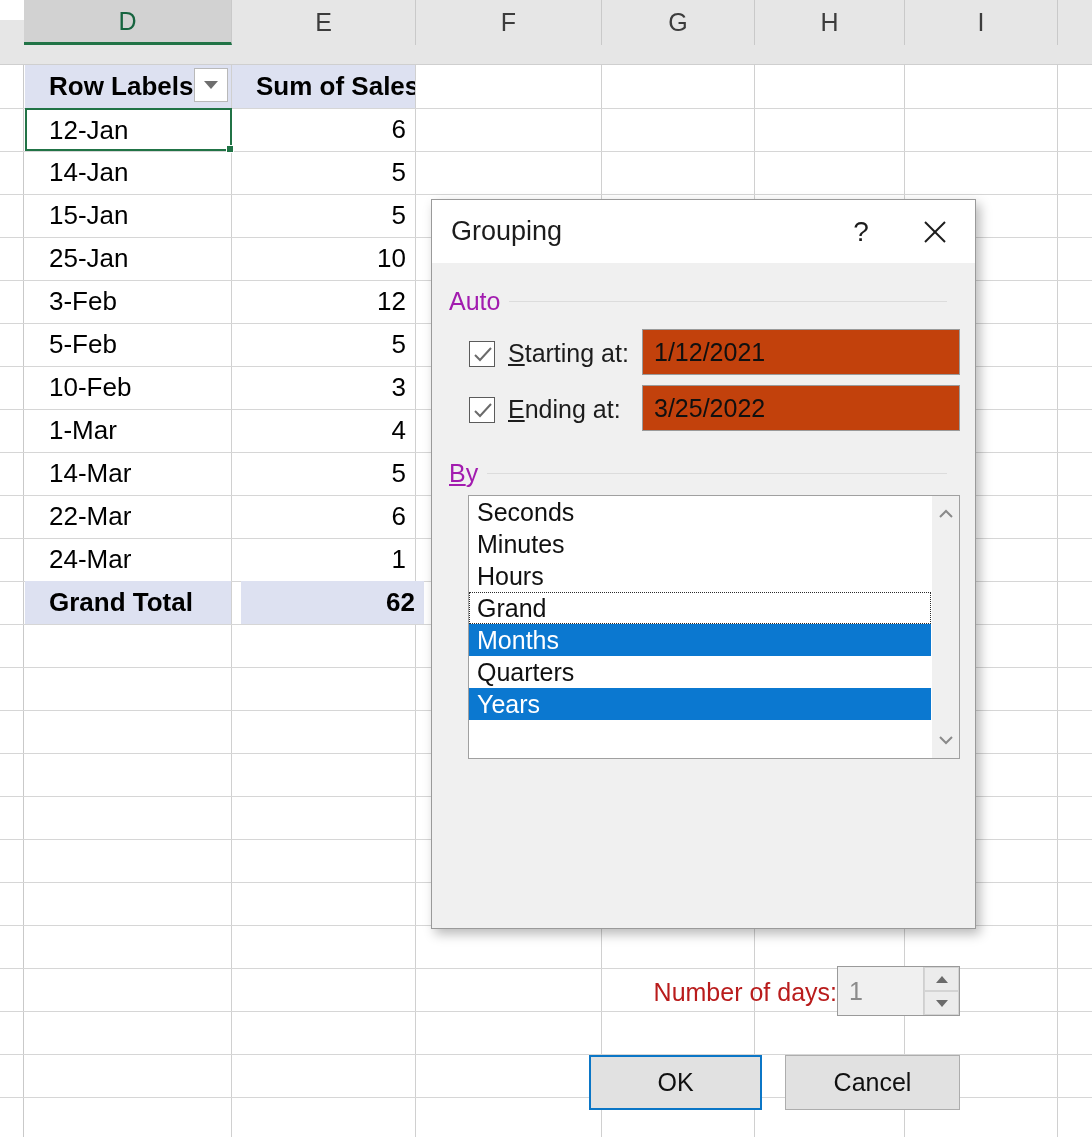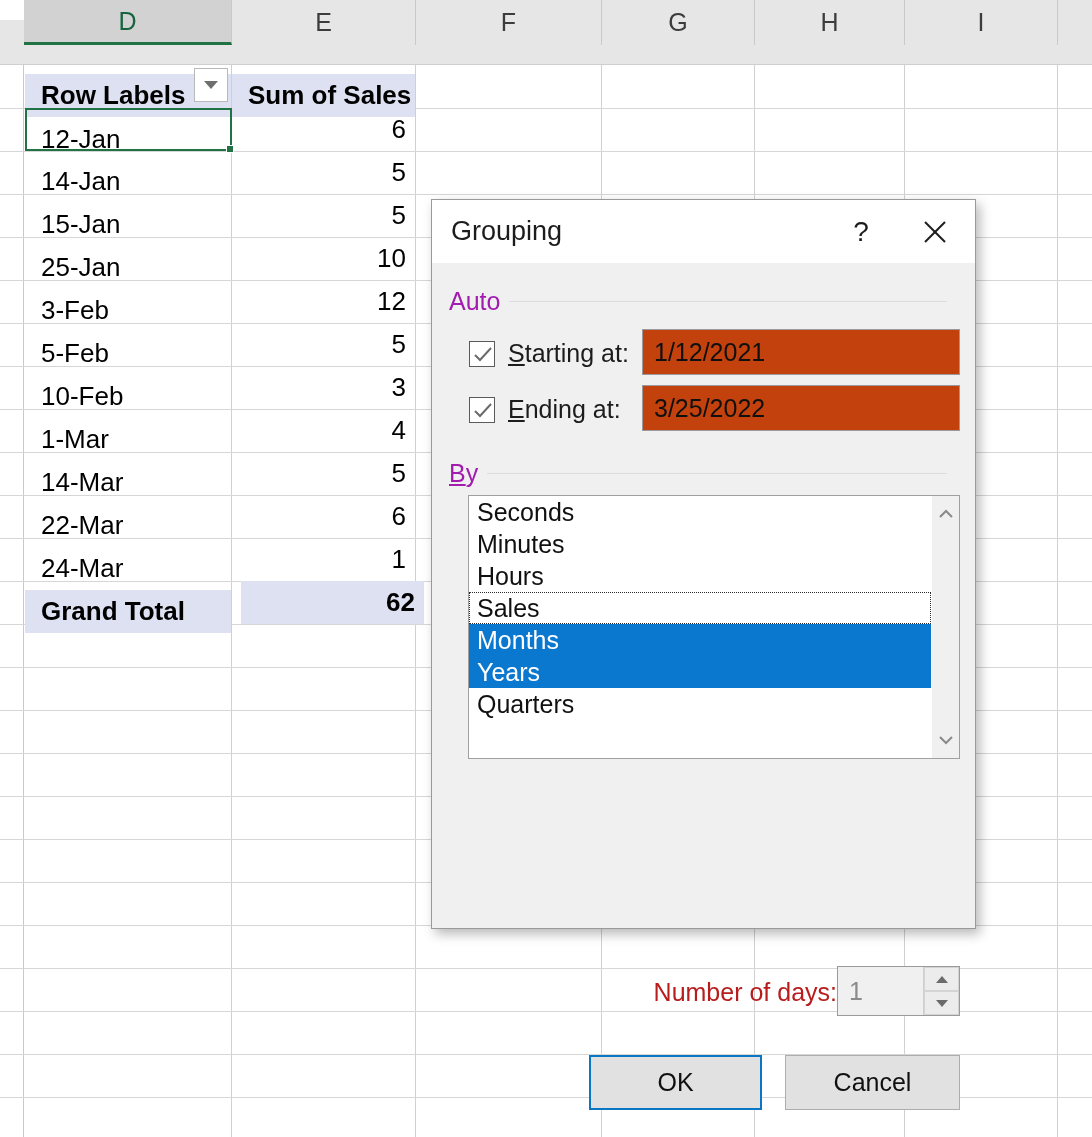--- a/index.html
+++ b/index.html
@@ -72,21 +72,21 @@
   
   .cell {
     position: absolute;
     display: flex;
     align-items: center;
     font-size: 26px;
     color: #000000;
     white-space: nowrap;
     overflow: hidden;
   }
-  .cell.label { padding-left: 16px; justify-content: flex-start; margin-top: 9px; }
+  .cell.label { padding-left: 24px; justify-content: flex-start; }
   .cell.value { padding-right: 9px; justify-content: flex-end; }
 
   .pivot-head {
     background: #dde1f1;
     font-weight: bold;
   }
   .pivot-total {
     background: #dde1f1;
     font-weight: bold;
   }
@@ -436,24 +436,24 @@
     <div class="grp" style="left:17px;top:196px;width:510px;">
       <span class="grp-label"><span class="u">B</span><span>y</span></span>
       <span class="grp-rule"></span>
     </div>
 
     <div class="listbox" style="left:36px;top:232px;width:492px;height:264px;">
       <div class="list-inner" id="list-inner">
           <div class="list-item">Seconds</div>
           <div class="list-item">Minutes</div>
           <div class="list-item">Hours</div>
-          <div class="list-item focused">Sales</div>
+          <div class="list-item focused">Grand</div>
           <div class="list-item selected">Months</div>
+          <div class="list-item">Quarters</div>
           <div class="list-item selected">Years</div>
-          <div class="list-item">Quarters</div>
         </div>
       <div class="list-scroll">
         <span class="sb-arrow up">
           <svg width="18" height="12" viewBox="0 0 18 12">
             <polyline points="3,9 9,3 15,9" fill="none" stroke="#8a8a8a" stroke-width="2"></polyline>
           </svg>
         </span>
         <span class="sb-arrow down">
           <svg width="18" height="12" viewBox="0 0 18 12">
             <polyline points="3,3 9,9 15,3" fill="none" stroke="#8a8a8a" stroke-width="2"></polyline>

